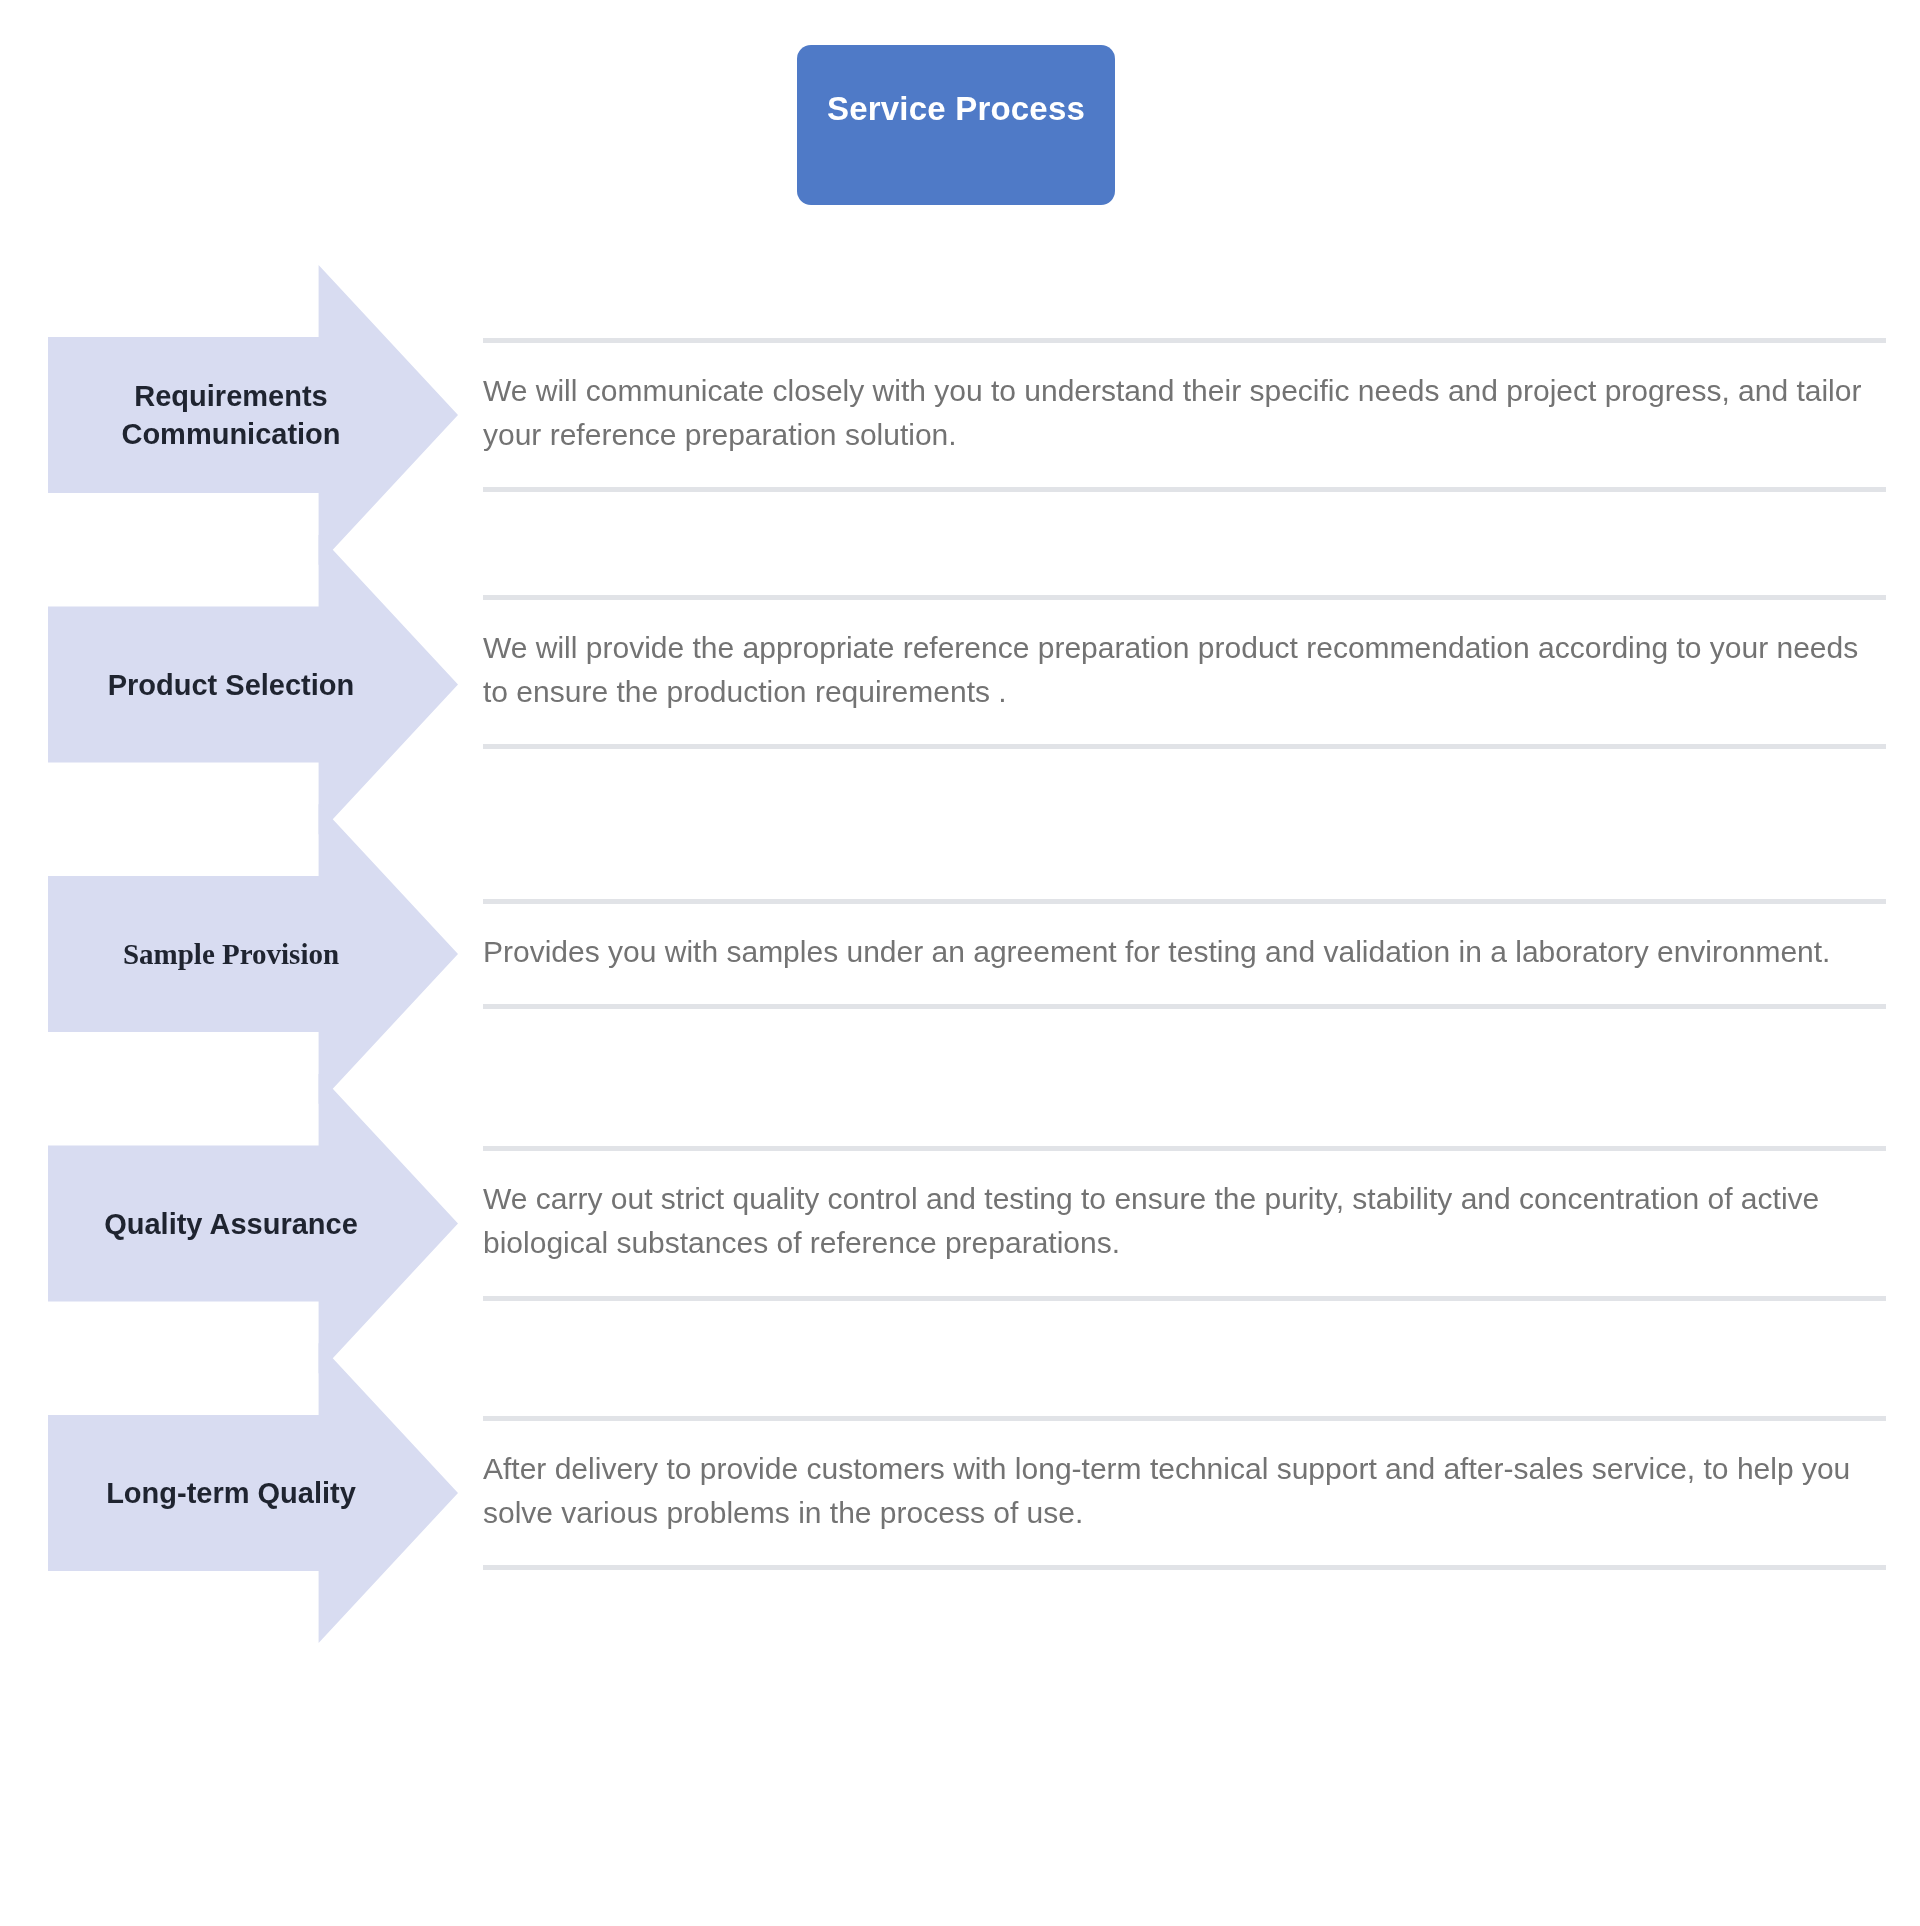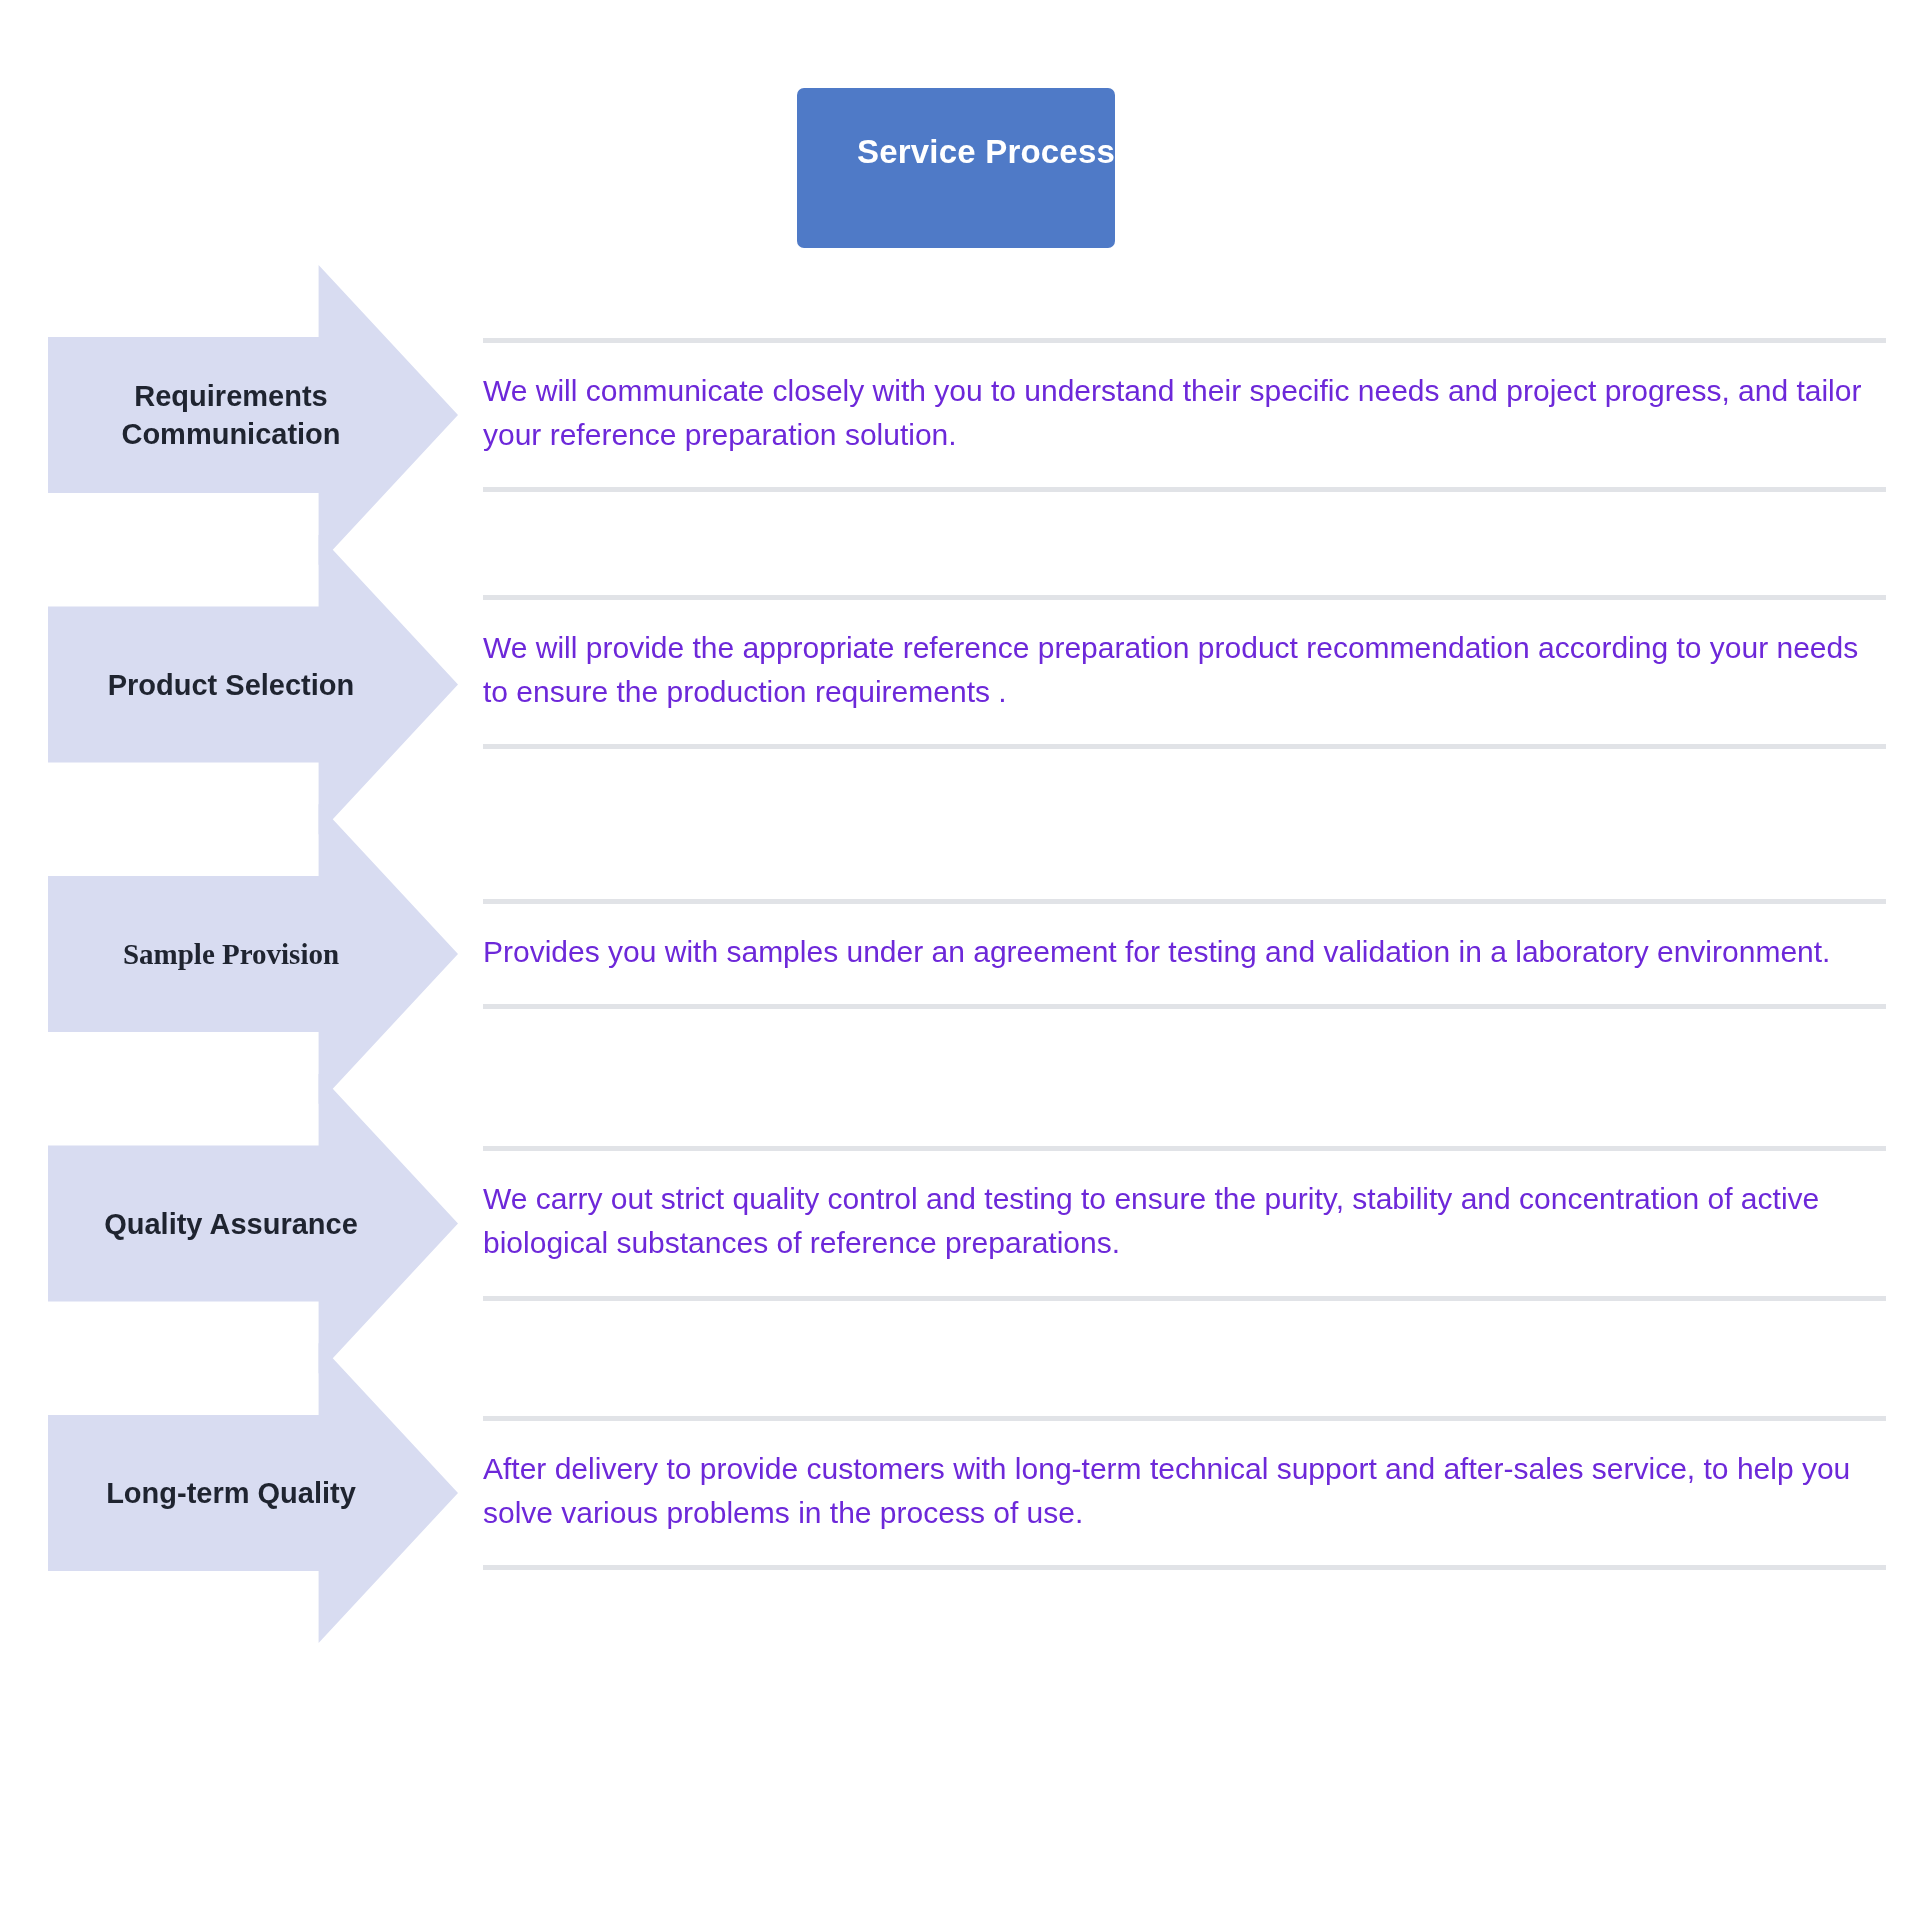--- a/index.html
+++ b/index.html
@@ -16,25 +16,24 @@
   }
 
   
   #header-badge {
     position: absolute;
     left: 797px;
     top: 45px;
     width: 318px;
     height: 160px;
     background: #4f7ac7;
-    border-radius: 7px;
+    border-radius: 14px;
     display: flex;
     align-items: center;
-    justify-content: flex-end;
-    margin-top: 43px;
+    justify-content: center;
   }
   #header-badge .badge-title {
     color: #ffffff;
     font-size: 33px;
     font-weight: bold;
     letter-spacing: 0.2px;
     line-height: 1;
     text-align: center;
     
     transform: translateY(-17px);
@@ -81,21 +80,21 @@
     position: absolute;
     left: 483px;
     width: 1403px;
   }
   .rule {
     height: 5px;
     background: #e1e3e7;
     width: 100%;
   }
   .desc-text {
-    color: #6d28d9;
+    color: #737373;
     font-size: 30px;
     line-height: 1.48;
     padding: 26px 0 30px 0;
     font-family: "Liberation Sans", sans-serif;
   }
 </style>
 </head>
 <body>
 
 <div id="header-badge">

